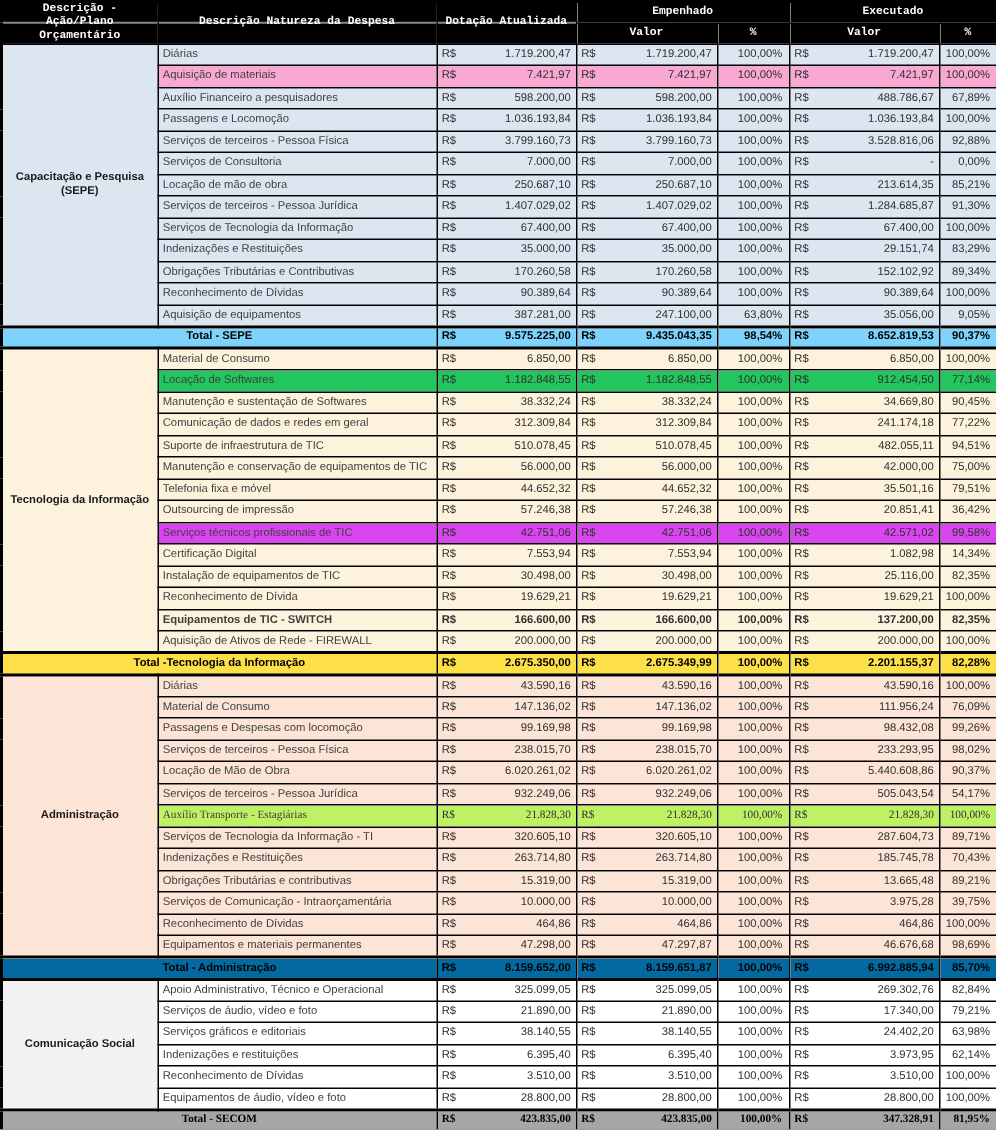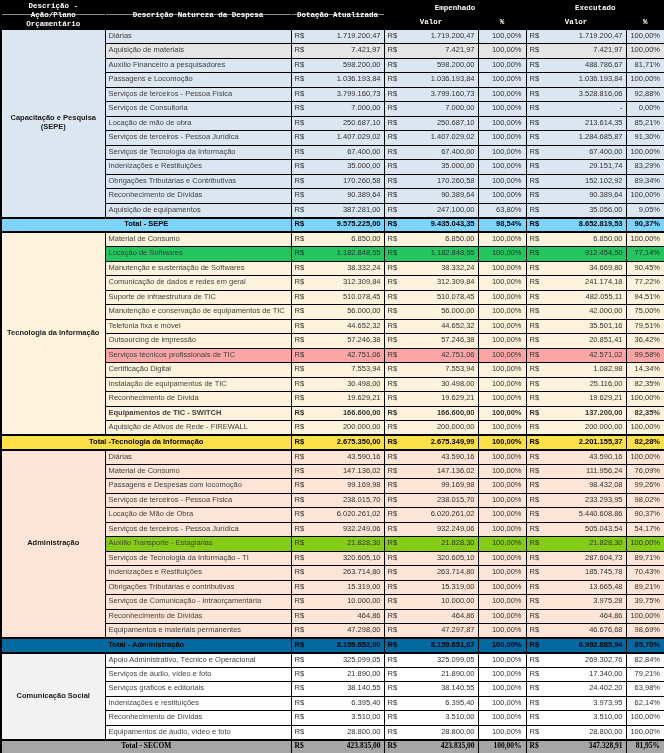--- a/index.html
+++ b/index.html
@@ -104,21 +104,21 @@
           </td>
           <td class="pct">100,00%</td>
           <td class="money">
             <div class="inner">
               <span>R$</span>
               <span>1.719.200,47</span>
             </div>
           </td>
           <td class="pct">100,00%</td>
         </tr>
-        <tr style="background: #e5e5e5;">
+        <tr style="background: #f9a8d4;">
           <td class="desc">Aquisição de materiais</td>
           <td class="money">
             <div class="inner">
               <span>R$</span>
               <span>7.421,97</span>
             </div>
           </td>
           <td class="money">
             <div class="inner">
               <span>R$</span>
@@ -148,21 +148,21 @@
               <span>598.200,00</span>
             </div>
           </td>
           <td class="pct">100,00%</td>
           <td class="money">
             <div class="inner">
               <span>R$</span>
               <span>488.786,67</span>
             </div>
           </td>
-          <td class="pct">81,71%</td>
+          <td class="pct">67,89%</td>
         </tr>
         <tr style="background: rgb(220, 230, 241);">
           <td class="desc">Passagens e Locomoção</td>
           <td class="money">
             <div class="inner">
               <span>R$</span>
               <span>1.036.193,84</span>
             </div>
           </td>
           <td class="money">
@@ -588,21 +588,21 @@
           </td>
           <td class="pct">100,00%</td>
           <td class="money">
             <div class="inner">
               <span>R$</span>
               <span>20.851,41</span>
             </div>
           </td>
           <td class="pct">36,42%</td>
         </tr>
-        <tr style="background: #fca5a5; padding-left: 32px;">
+        <tr style="background: #d946ef; padding-left: 32px;">
           <td class="desc">Serviços técnicos profissionais de TIC</td>
           <td class="money">
             <div class="inner">
               <span>R$</span>
               <span>42.751,06</span>
             </div>
           </td>
           <td class="money">
             <div class="inner">
               <span>R$</span>
@@ -888,21 +888,21 @@
           </td>
           <td class="pct">100,00%</td>
           <td class="money">
             <div class="inner">
               <span>R$</span>
               <span>505.043,54</span>
             </div>
           </td>
           <td class="pct">54,17%</td>
         </tr>
-        <tr style="background: #84cc16;">
+        <tr style="background: #bef264; font-family: Liberation Serif, serif;">
           <td class="desc">Auxílio Transporte - Estagiárias</td>
           <td class="money">
             <div class="inner">
               <span>R$</span>
               <span>21.828,30</span>
             </div>
           </td>
           <td class="money">
             <div class="inner">
               <span>R$</span>

